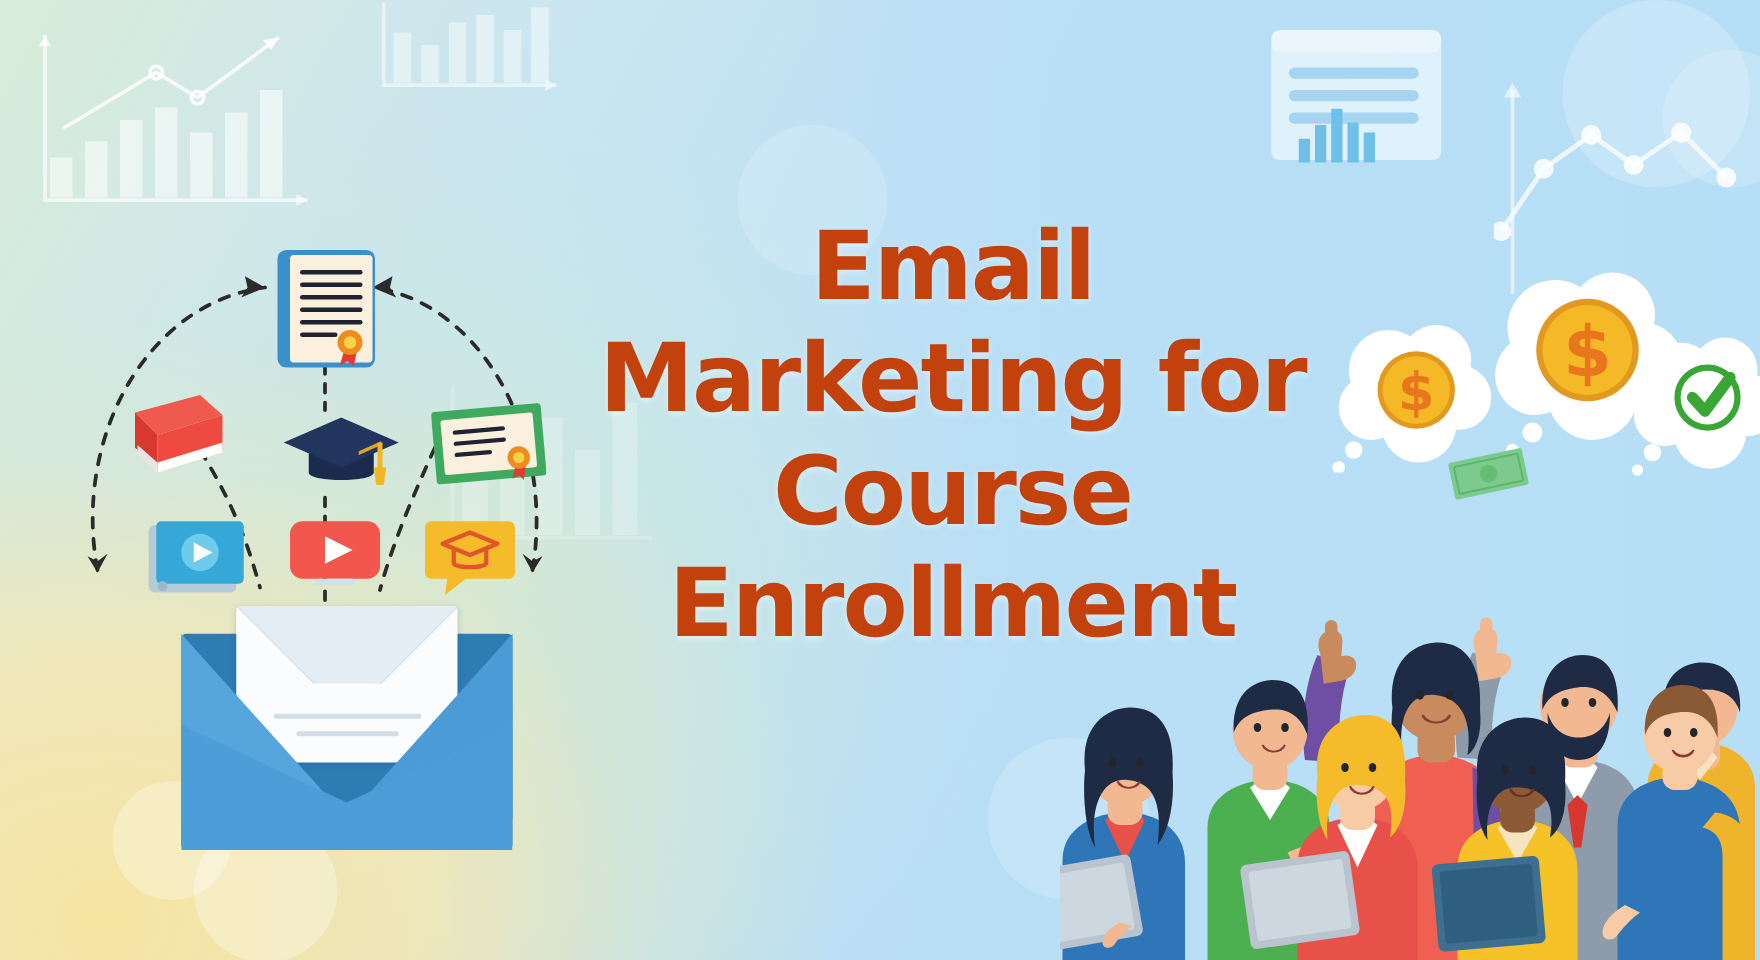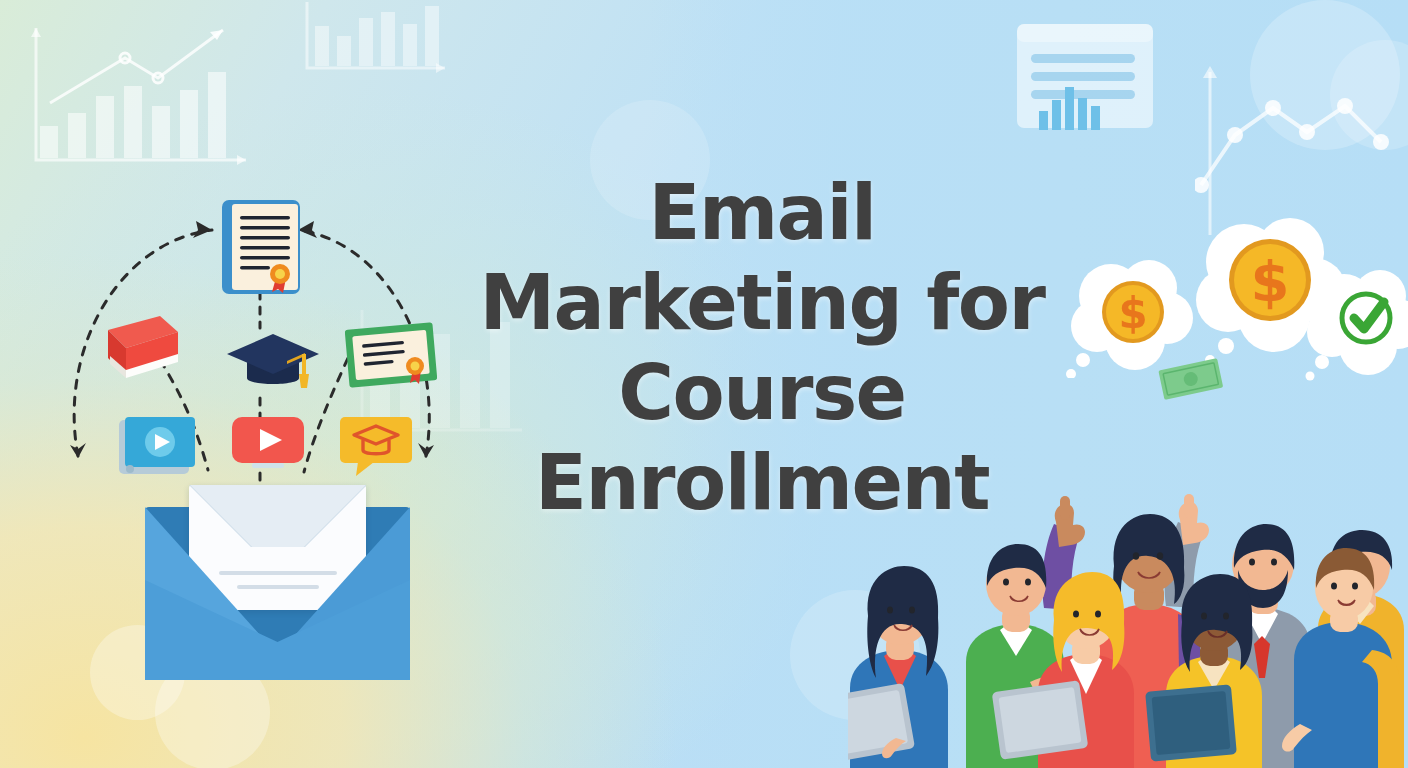--- a/index.html
+++ b/index.html
@@ -27,21 +27,21 @@
     position:absolute; top:0; right:0; width:54%; height:100%;
     background:linear-gradient(90deg, rgba(184,223,246,0) 0%, rgba(184,223,246,0.85) 26%, #b8dff5 55%, #b6def6 100%);
   }
   .soft-circle { position:absolute; border-radius:50%; background:rgba(255,255,255,0.30); }
   .wm { position:absolute; pointer-events:none; }
   
   #headline {
     position:absolute;
     left:462px; top:168px; width:600px;
     text-align:center;
-    color:#404040;
+    color:#c2410c;
     font-family:"DejaVu Sans", sans-serif;
     font-weight:700;
     font-size:76px;
     line-height:90px;
     letter-spacing:-1.5px;
     text-shadow:0 2px 5px rgba(255,255,255,0.45);
     white-space:pre-line;
   }
   
   #left-illustration { position:absolute; left:40px; top:160px; width:420px; height:560px; }

